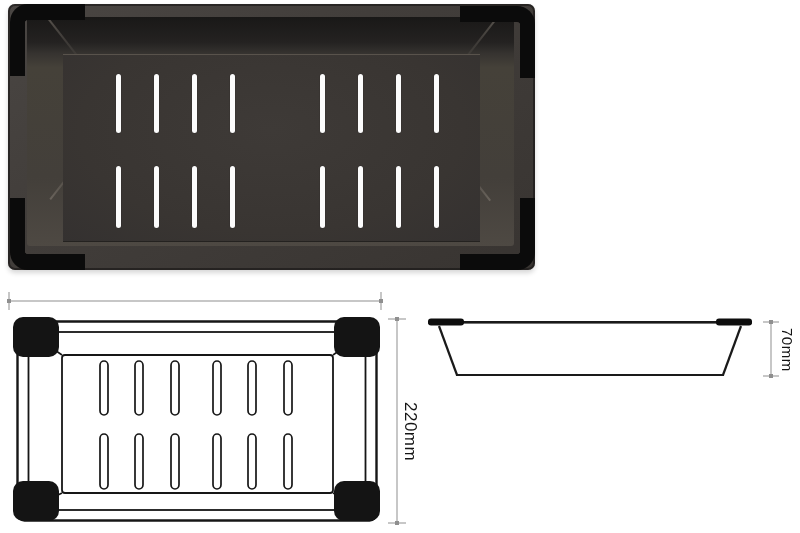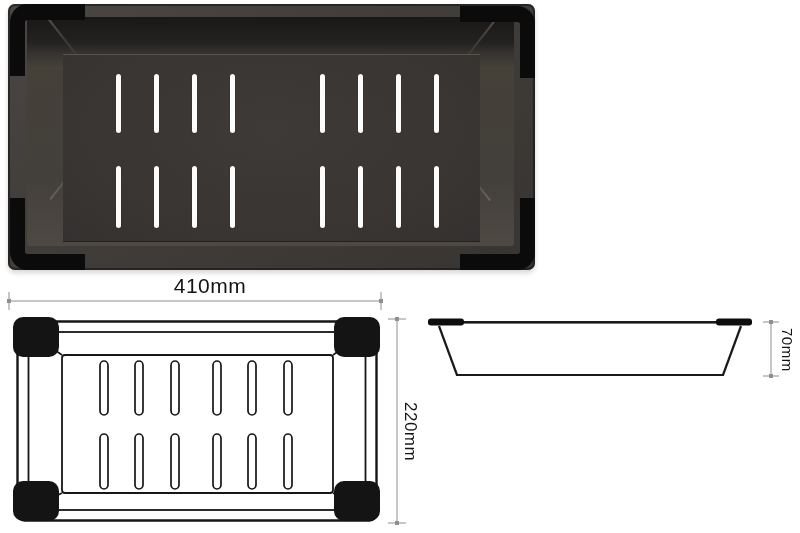--- a/index.html
+++ b/index.html
@@ -134,16 +134,15 @@
     </g>
     <g>
       <line x1="351" y1="24" x2="351" y2="78" stroke="#c7c7c7" stroke-width="2"></line>
       <line x1="343" y1="24" x2="359" y2="24" stroke="#c7c7c7" stroke-width="2"></line>
       <line x1="343" y1="78" x2="359" y2="78" stroke="#c7c7c7" stroke-width="2"></line>
       <rect x="349" y="22" width="4" height="4" fill="#8f8f8f"></rect>
       <rect x="349" y="76" width="4" height="4" fill="#8f8f8f"></rect>
     </g>
   </svg>
 
-  <div id="dim-410" class="dim-label">410mm</div>
   <div id="dim-220" class="dim-label">220mm</div>
   <div id="dim-70" class="dim-label">70mm</div>
 </div>
 
 </body></html>

